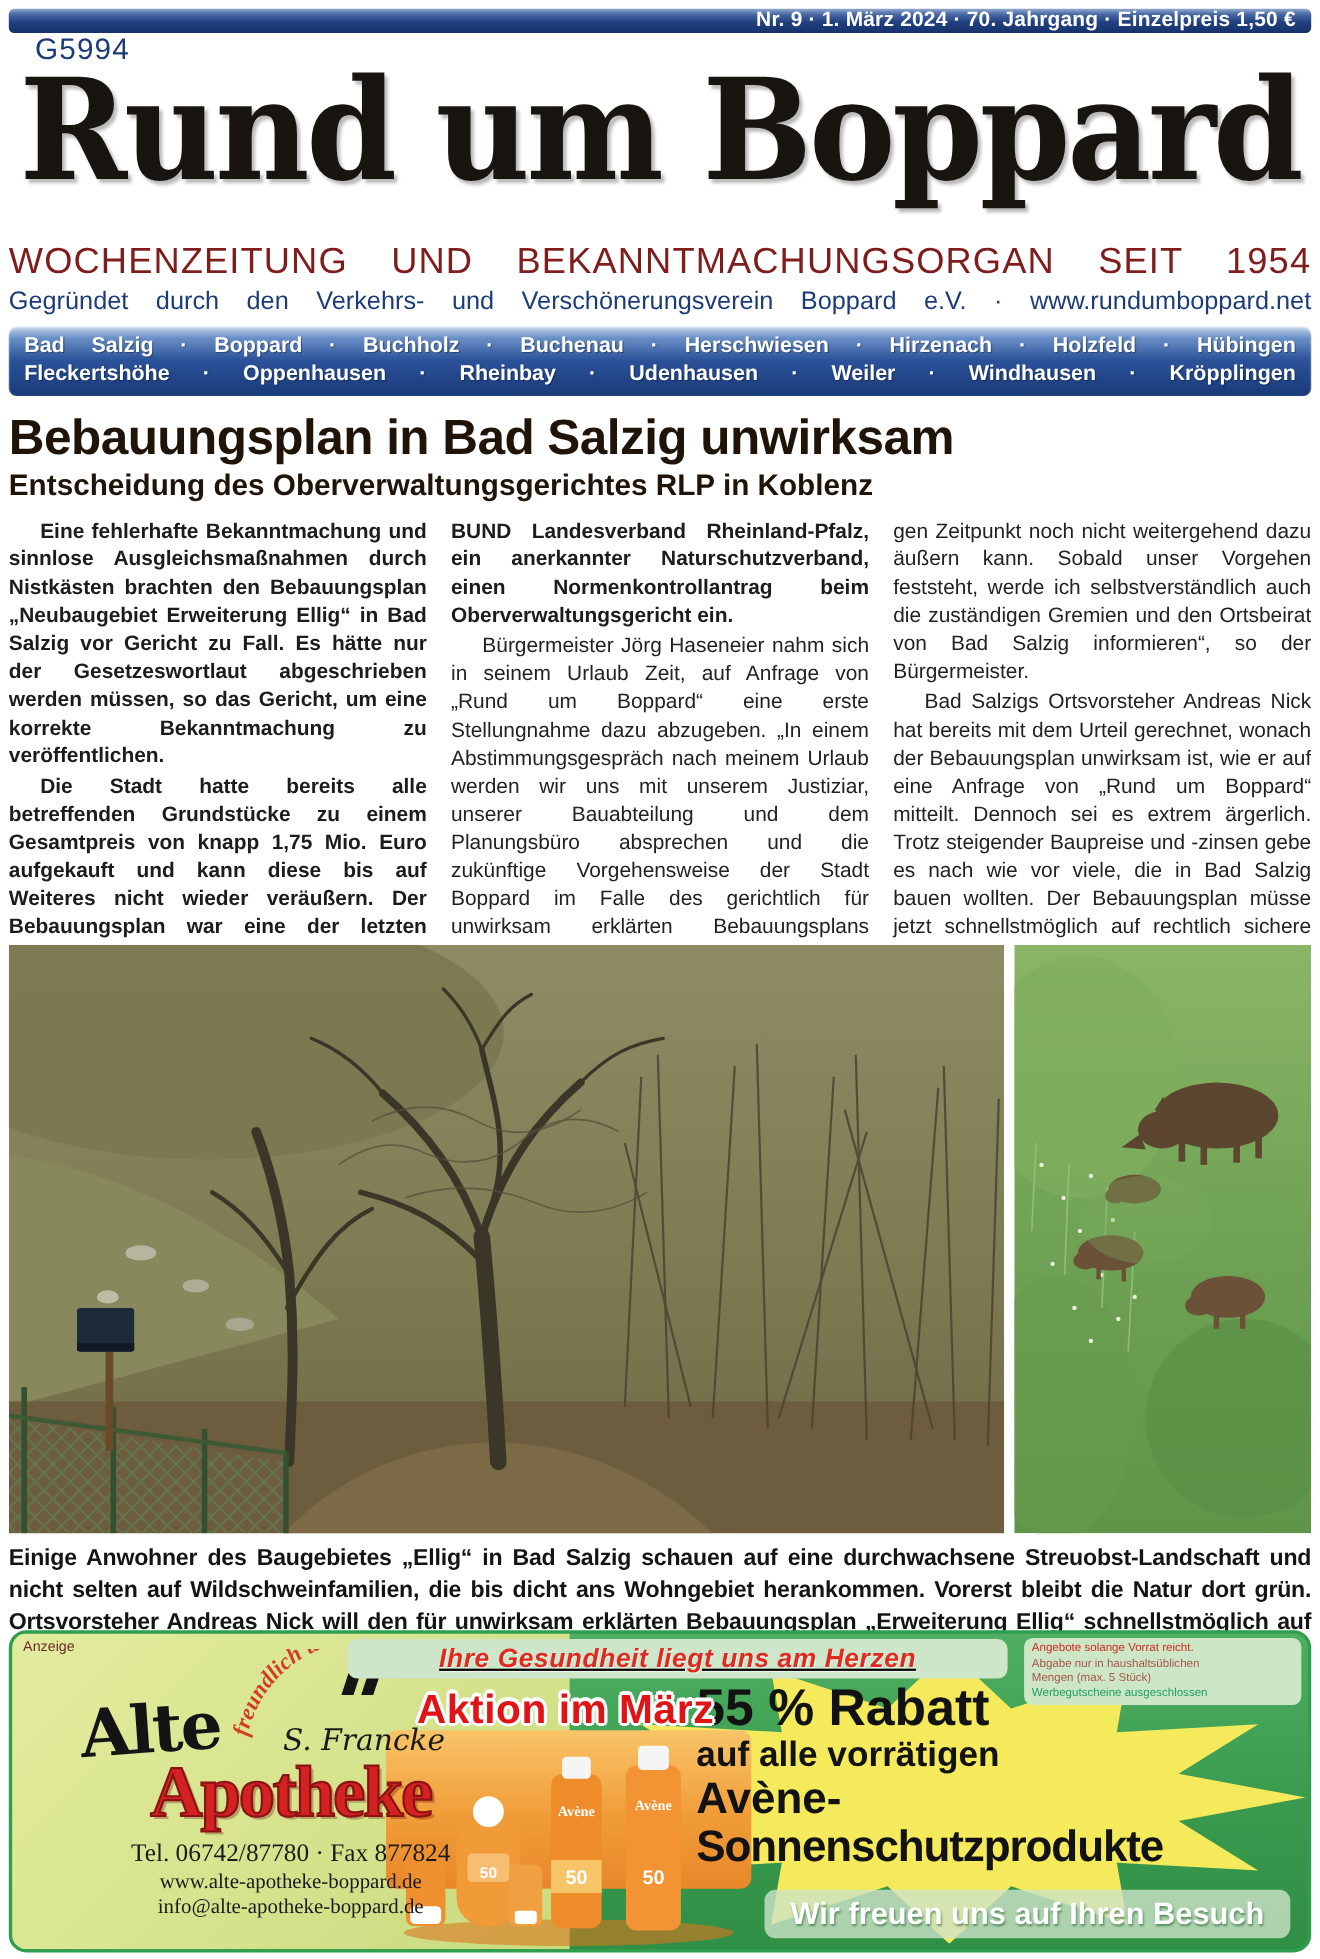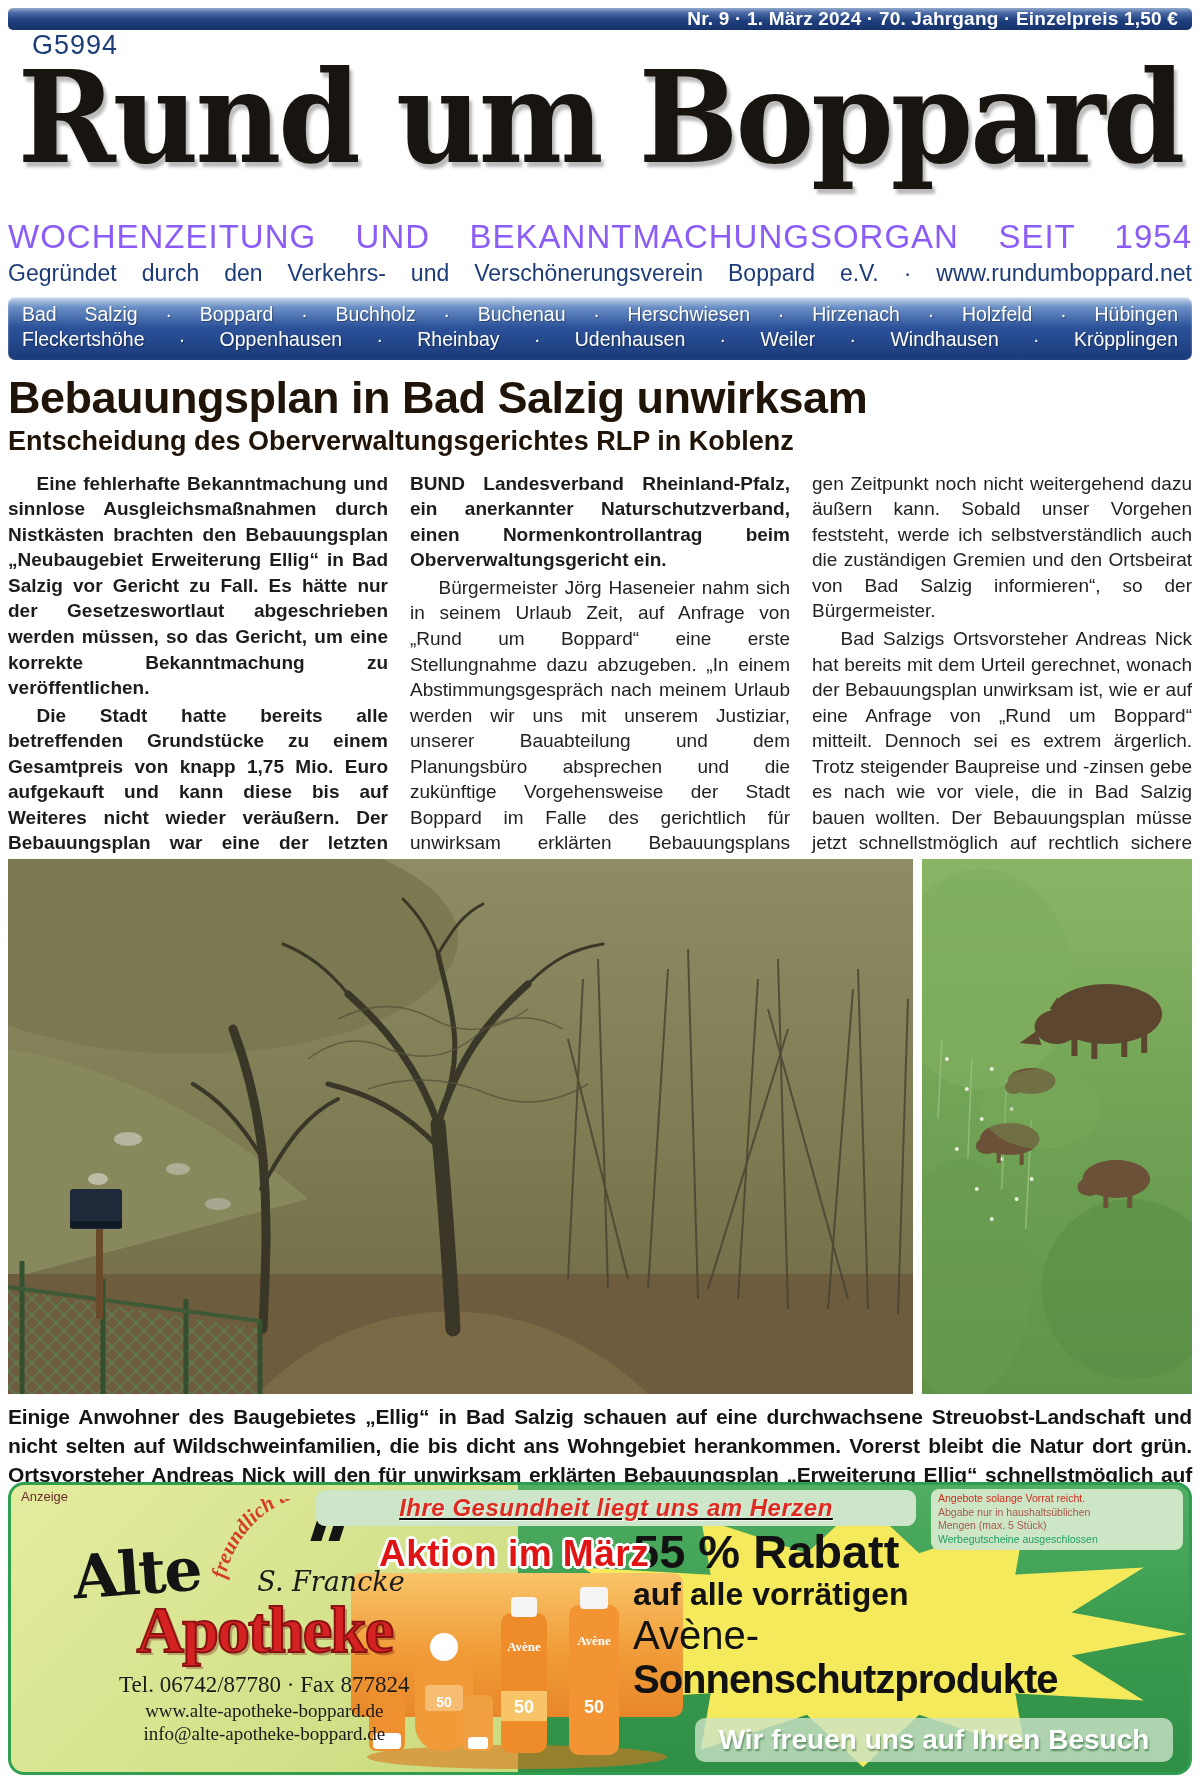--- a/index.html
+++ b/index.html
@@ -11,30 +11,30 @@
   .topbar { flex:1; background:linear-gradient(180deg,#93aacd 0%,#4a6aa6 22%,#20407f 55%,#16326b 100%);
             border-radius:5px; display:flex; align-items:center; justify-content:flex-end; padding-right:14px; }
   .topbar .issue { color:#fff; font-weight:bold; font-size:19px; letter-spacing:.2px; }
   .gcode { width:110px; display:flex; align-items:center; justify-content:flex-end;
            color:#1c3c78; font-size:27px; font-weight:500; letter-spacing:1px; font-family:"Liberation Sans",sans-serif; }
 
   
   .masthead { text-align:center; font-family:"DejaVu Serif", serif; font-weight:bold;
               font-size:118px; line-height:1.28; color:#181410; letter-spacing:-3px;
               text-shadow:3px 4px 3px rgba(0,0,0,.28); transform:scaleY(1.08); transform-origin:top; height:172px; }
-  .subtitle { color:#8b5cf6; font-size:33px; font-weight:500; letter-spacing:1px;
+  .subtitle { color:#7f1d1d; font-size:33px; font-weight:500; letter-spacing:1px;
               text-align:justify; text-align-last:justify; -moz-text-align-last:justify; margin-top:10px; }
   .founding { color:#1c3c78; font-size:23px; margin-top:4px;
               text-align:justify; text-align-last:justify; -moz-text-align-last:justify; }
 
   
   .navbar { margin-top:10px; border-radius:7px; padding:5px 14px 7px 14px;
             background:linear-gradient(180deg,#c7d7ec 0%,#6b90c6 16%,#2c529a 48%,#1a3a78 100%);
             box-shadow:inset 0 1px 2px rgba(255,255,255,.6); }
-  .navrow { color:#ffffff; font-weight:normal; font-size:19.5px; line-height:1.3;
+  .navrow { color:#ffffff; font-weight:bold; font-size:19.5px; line-height:1.3;
             text-align:justify; text-align-last:justify; -moz-text-align-last:justify; text-shadow:1px 1px 1px rgba(0,0,0,.35); }
 
   
   .headline { font-size:45px; font-weight:800; color:#201409; letter-spacing:-.5px; margin-top:12px; }
   .subheadline { font-size:27px; font-weight:700; color:#201409; margin-top:2px; }
   .columns { display:flex; gap:22px; margin-top:14px; height:382px; overflow:hidden; }
   .col { flex:1; font-size:19px; line-height:1.345; color:#222; text-align:justify; hyphens:auto; }
   .col p { margin:0; }
   .col p.indent { text-indent:1.5em; }
   .col p + p { margin-top:2px; }
@@ -84,21 +84,21 @@
   .aktion { position:absolute; left:368px; top:48px; z-index:6; color:#e01414; font-weight:800; font-size:37px;
             letter-spacing:.5px;
             text-shadow:-2px -2px 0 #fff, 2px -2px 0 #fff, -2px 2px 0 #fff, 2px 2px 0 #fff, 0 3px 0 #fff, 3px 0 0 #fff, 0 -3px 0 #fff, -3px 0 0 #fff; }
 
   .products-panel { position:absolute; left:340px; top:88px; width:332px; height:144px; border-radius:10px;
                     background:linear-gradient(180deg,#f9c468 0%,#f09c38 55%,#e8872a 100%); z-index:3; }
   .starburst { position:absolute; left:528px; top:16px; width:648px; height:266px; z-index:2; }
   .offer { position:absolute; left:622px; top:42px; z-index:5; color:#121212; }
   .offer .o1 { font-size:47px; font-weight:800; line-height:1.05; }
   .offer .o2 { font-size:32px; font-weight:700; line-height:1.15; }
-  .offer .o3 { font-size:40px; font-weight:400; line-height:1.1; }
+  .offer .o3 { font-size:40px; font-weight:700; line-height:1.1; }
   .offer .o4 { font-size:40px; font-weight:800; line-height:1.1; letter-spacing:-1px; }
 
   .closing-pill { position:absolute; right:16px; bottom:10px; width:478px; height:44px; border-radius:10px;
                   background:rgba(205,228,200,.8); display:flex; align-items:center; justify-content:center; z-index:6; }
   .closing-pill span { color:#fff; font-weight:800; font-size:28px; text-shadow:1px 2px 2px rgba(20,80,30,.55); }
 </style>
 </head>
 <body>
 
 <div class="page">

